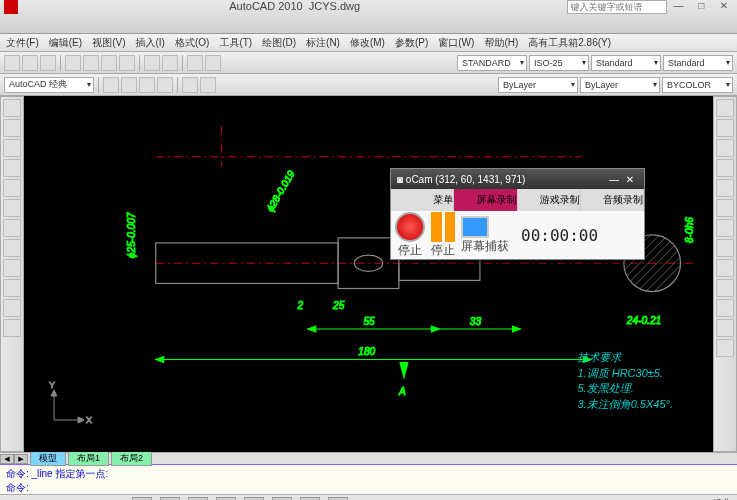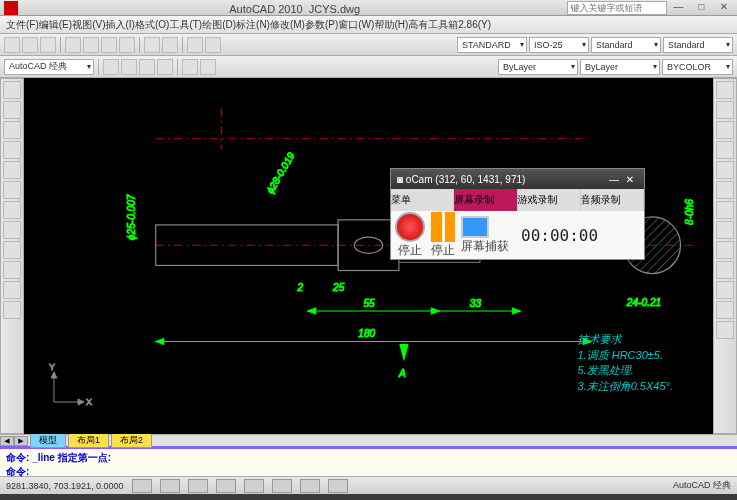--- a/index.html
+++ b/index.html
@@ -1,51 +1,51 @@
 <!DOCTYPE html>
 <html><head>
 <meta charset="utf-8">
 <style>
 * { margin: 0; padding: 0; box-sizing: border-box; font-family: "Microsoft YaHei", SimSun, sans-serif; }
 body { width: 737px; height: 500px; background: #3a3a3a; overflow: hidden; position: relative; font-size: 10px; }
-.titlebar { height: 16px; background: linear-gradient(#e8e8e8,#d0d0d0); display: flex; align-items: flex-end; padding: 0 4px; border-bottom: 1px solid #999; }
+.titlebar { height: 34px; background: linear-gradient(#e8e8e8,#d0d0d0); display: flex; align-items: flex-start; padding: 0 4px; border-bottom: 1px solid #999; }
 .titlebar .icon { width: 14px; height: 14px; background: #c00; margin-right: 4px; }
 .titlebar .center { flex: 1; text-align: center; color: #444; font-size: 11px; }
 .titlebar .search { width: 100px; height: 14px; background: #fff; border: 1px solid #aaa; font-size: 9px; color: #999; padding: 4px 2px; }
 .titlebar .winbtns span { display: inline-block; width: 18px; height: 14px; text-align: center; color: #555; margin-left: 2px; }
-.menubar { height: 18px; background: linear-gradient(#f4f4f4,#e0e0e0); display: flex; align-items: center; padding: 0 6px; font-size: 10px; color: #333; border-bottom: 1px solid #aaa; }
+.menubar { height: 18px; background: linear-gradient(#f4f4f4,#e0e0e0); display: flex; align-items: center; padding: 0 6px; gap: 10px; font-size: 10px; color: #333; border-bottom: 1px solid #aaa; }
 .toolbar1, .toolbar2 { height: 22px; background: linear-gradient(#f0f0f0,#d8d8d8); border-bottom: 1px solid #aaa; display: flex; align-items: center; padding: 0 4px; gap: 2px; }
 .tbtn { width: 16px; height: 16px; background: #e0e0e0; border: 1px solid #bbb; }
 .tsep { width: 1px; height: 16px; background: #aaa; margin: 0 2px; }
 .dropdown { height: 16px; background: #fff; border: 1px solid #aaa; font-size: 9px; padding: 0 14px 0 4px; display: flex; align-items: center; position: relative; color: #333; }
 .dropdown::after { content: "▾"; position: absolute; right: 2px; font-size: 8px; }
 .workspace-sel { width: 90px; }
 .content { display: flex; height: 356px; }
 .ltoolbar, .rtoolbar { width: 24px; background: linear-gradient(90deg,#e8e8e8,#d8d8d8); display: flex; flex-direction: column; gap: 2px; padding: 2px; border: 1px solid #aaa; }
 .ltoolbar .tbtn, .rtoolbar .tbtn { width: 18px; height: 18px; }
 .canvas { flex: 1; background: #000; position: relative; overflow: hidden; }
 .drawing { position: absolute; inset: 0; }
 .dim-green { stroke: #0f0; fill: #0f0; }
 .part-gray { stroke: #888; fill: none; }
 .center-red { stroke: #c00; fill: none; stroke-dasharray: 8 4 2 4; }
 .tech-text { position: absolute; right: 40px; bottom: 40px; color: #0cc; font-style: italic; font-size: 11px; line-height: 1.4; }
 .ucs { position: absolute; left: 20px; bottom: 20px; color: #888; font-size: 10px; }
 .scrollbar-h { height: 12px; background: #e0e0e0; border-top: 1px solid #aaa; display: flex; align-items: center; }
 .scroll-btn { width: 14px; height: 10px; background: #ccc; border: 1px solid #999; font-size: 7px; text-align: center; }
 .tab { padding: 0 8px; background: #7dd3fc; border: 1px solid #999; font-size: 9px; margin-left: 2px; }
-.tab.inactive { background: #fde047; }
-.cmdline { height: 30px; background: #fcfcf0; border-top: 3px solid #8b5cf6; padding: 2px 6px; font-size: 10px; color: #00c; font-family: SimSun, monospace; font-weight: bold; }
+.tab.inactive { background: #86efac; }
+.cmdline { height: 30px; background: #fcfcf0; border-top: 1px solid #8b5cf6; padding: 2px 6px; font-size: 10px; color: #00c; font-family: SimSun, monospace; }
 .statusbar { height: 18px; background: linear-gradient(#e8e8e8,#d0d0d0); display: flex; align-items: center; padding: 0 6px; gap: 8px; font-size: 9px; color: #333; border-top: 1px solid #aaa; }
 .statusbar .sbtn { width: 20px; height: 14px; background: #d0d0d0; border: 1px solid #999; }
 .ocam { position: absolute; left: 390px; top: 168px; width: 255px; background: #f0f0f0; border: 1px solid #888; box-shadow: 2px 2px 8px rgba(0,0,0,0.5); }
 .ocam-title { height: 20px; background: linear-gradient(#555,#333); color: #fff; font-size: 10px; display: flex; align-items: center; padding: 0 6px; }
 .ocam-title .spacer { flex: 1; }
 .ocam-title span.btn { width: 16px; text-align: center; }
 .ocam-tabs { height: 22px; display: flex; background: #ddd; }
-.ocam-tab { flex: 1; text-align: left; line-height: 22px; font-size: 10px; border-right: 1px solid #ccc; }
+.ocam-tab { flex: 1; text-align: right; line-height: 22px; font-size: 10px; border-right: 1px solid #ccc; }
 .ocam-tab.active { background: #be185d; }
 .ocam-body { height: 48px; display: flex; align-items: center; padding: 4px; gap: 6px; background: #f8f8f8; }
 .ocam-rec { width: 30px; height: 30px; border-radius: 50%; background: radial-gradient(#f55,#c00); border: 2px solid #aaa; }
 .ocam-pause { width: 24px; height: 30px; display: flex; gap: 3px; }
 .ocam-pause span { flex: 1; background: #f90; }
 .ocam-screen { width: 28px; height: 22px; background: #39f; border: 2px solid #ccc; }
 .ocam-time { font-family: monospace; font-size: 16px; color: #222; margin-left: 6px; }
 .ocam-lbl { font-size: 12px; text-align: center; color: #444; }
 </style>
 </head>

